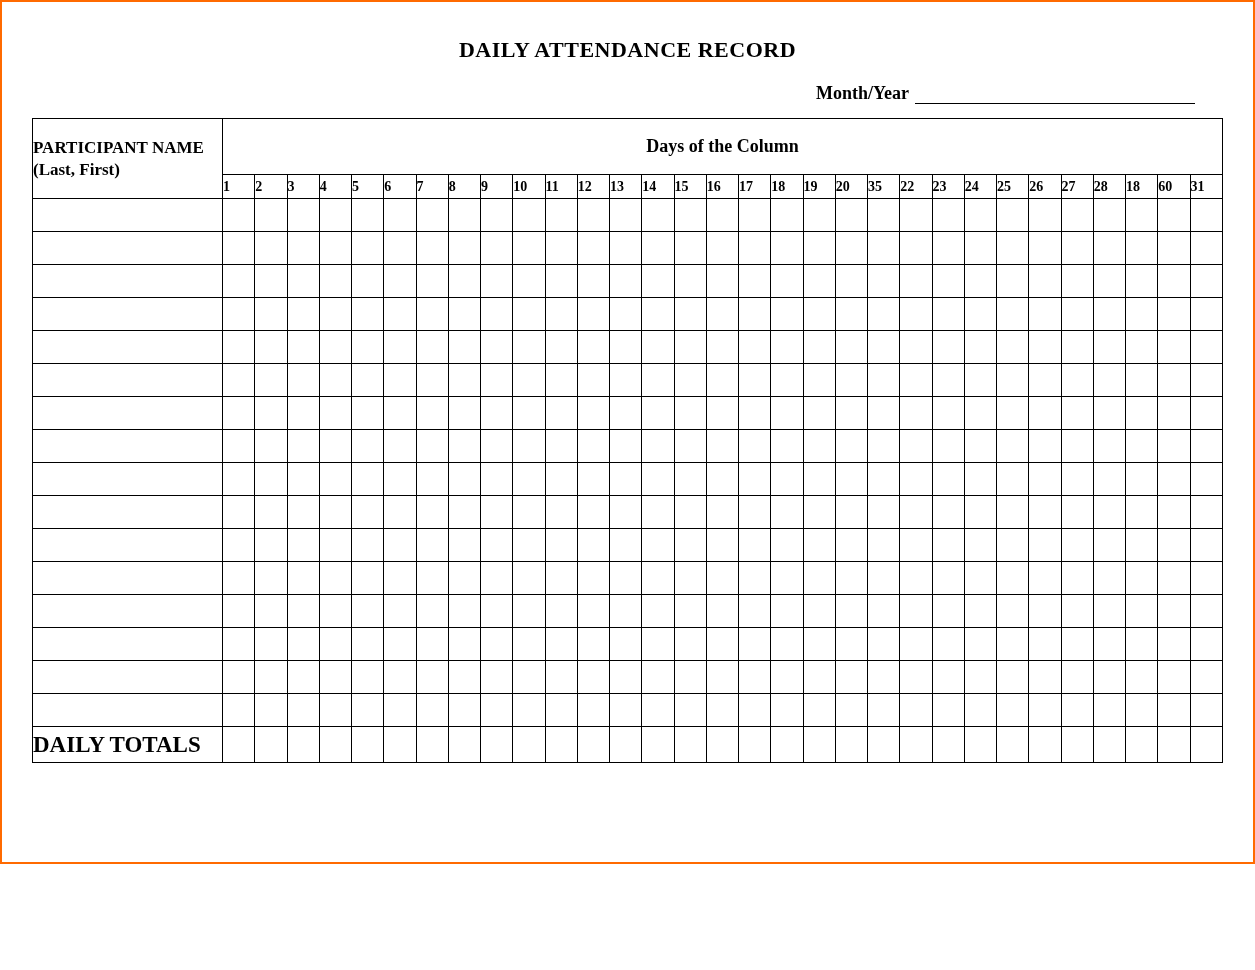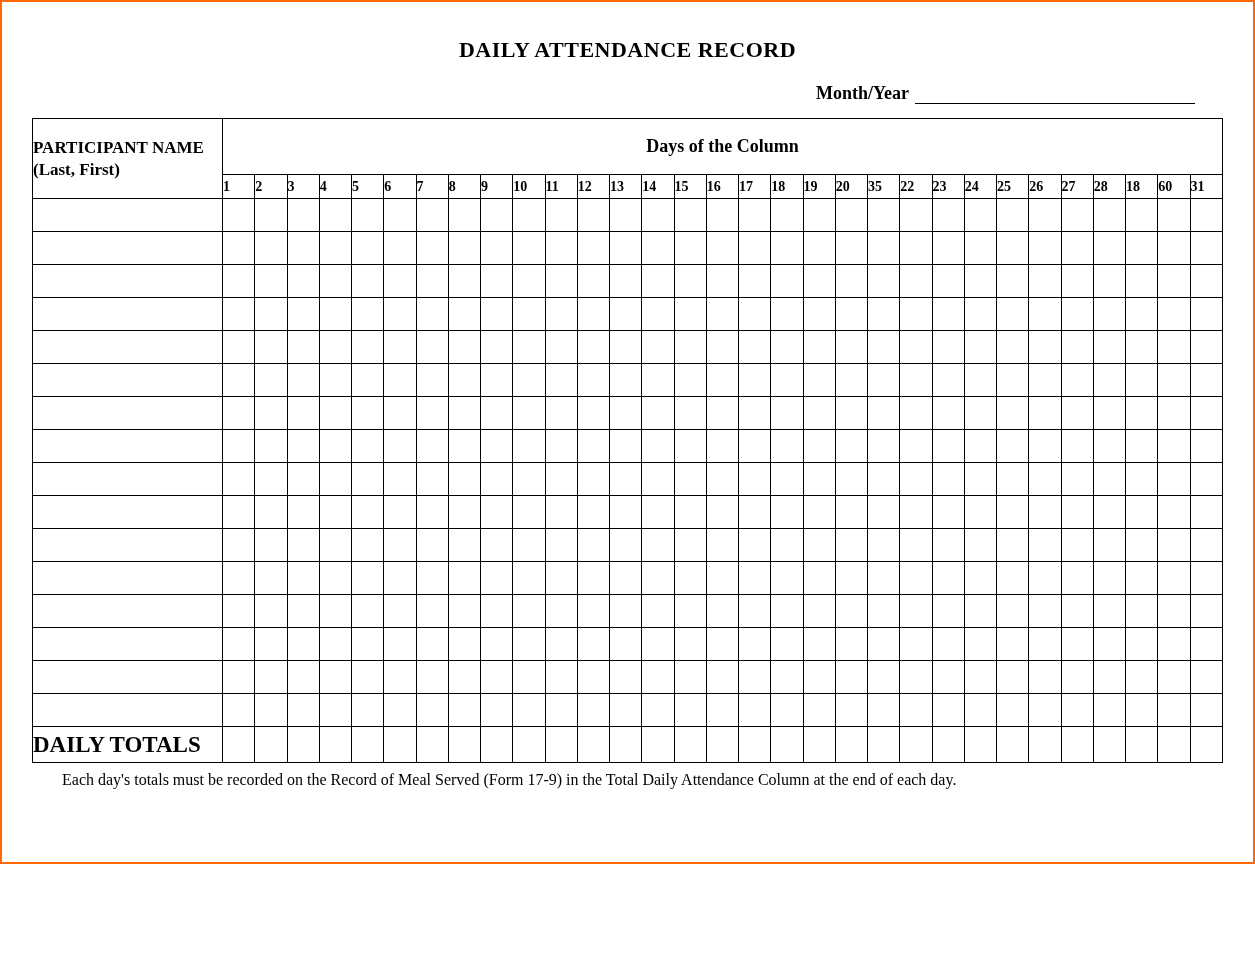--- a/index.html
+++ b/index.html
@@ -730,15 +730,14 @@
           <td class="day-cell"></td>
           <td class="day-cell"></td>
           <td class="day-cell"></td>
           <td class="day-cell"></td>
           <td class="day-cell"></td>
           <td class="day-cell"></td>
         </tr>
     </tfoot>
   </table>
 
-  <div class="footnote">Each day's totals must be recorded on the Record of Meal Served (Form 17-9) in the Total Daily Attendance Column at the end of each day.</div>
 
 </div>
 
 </body></html>

